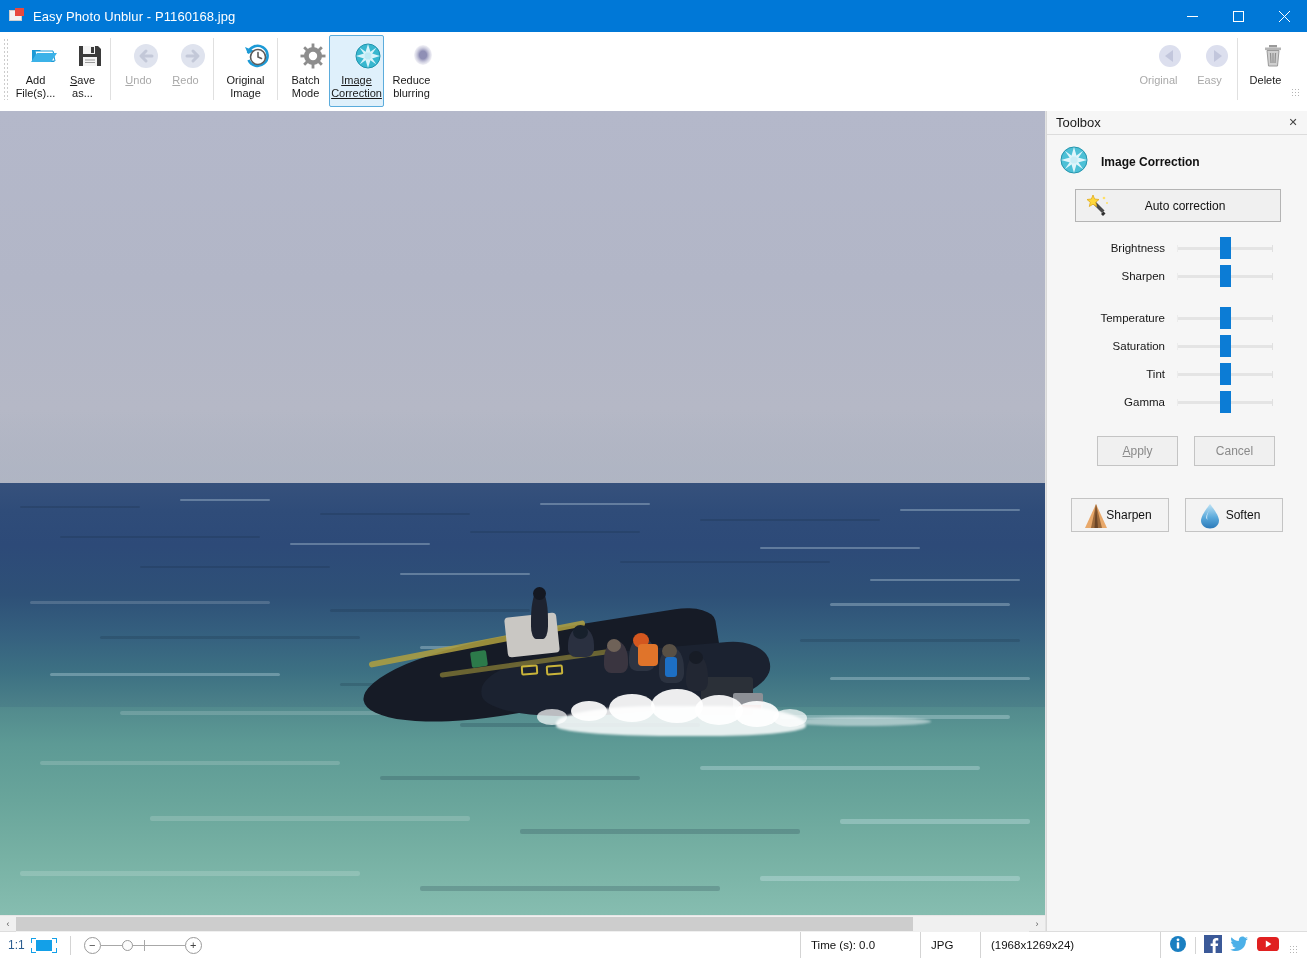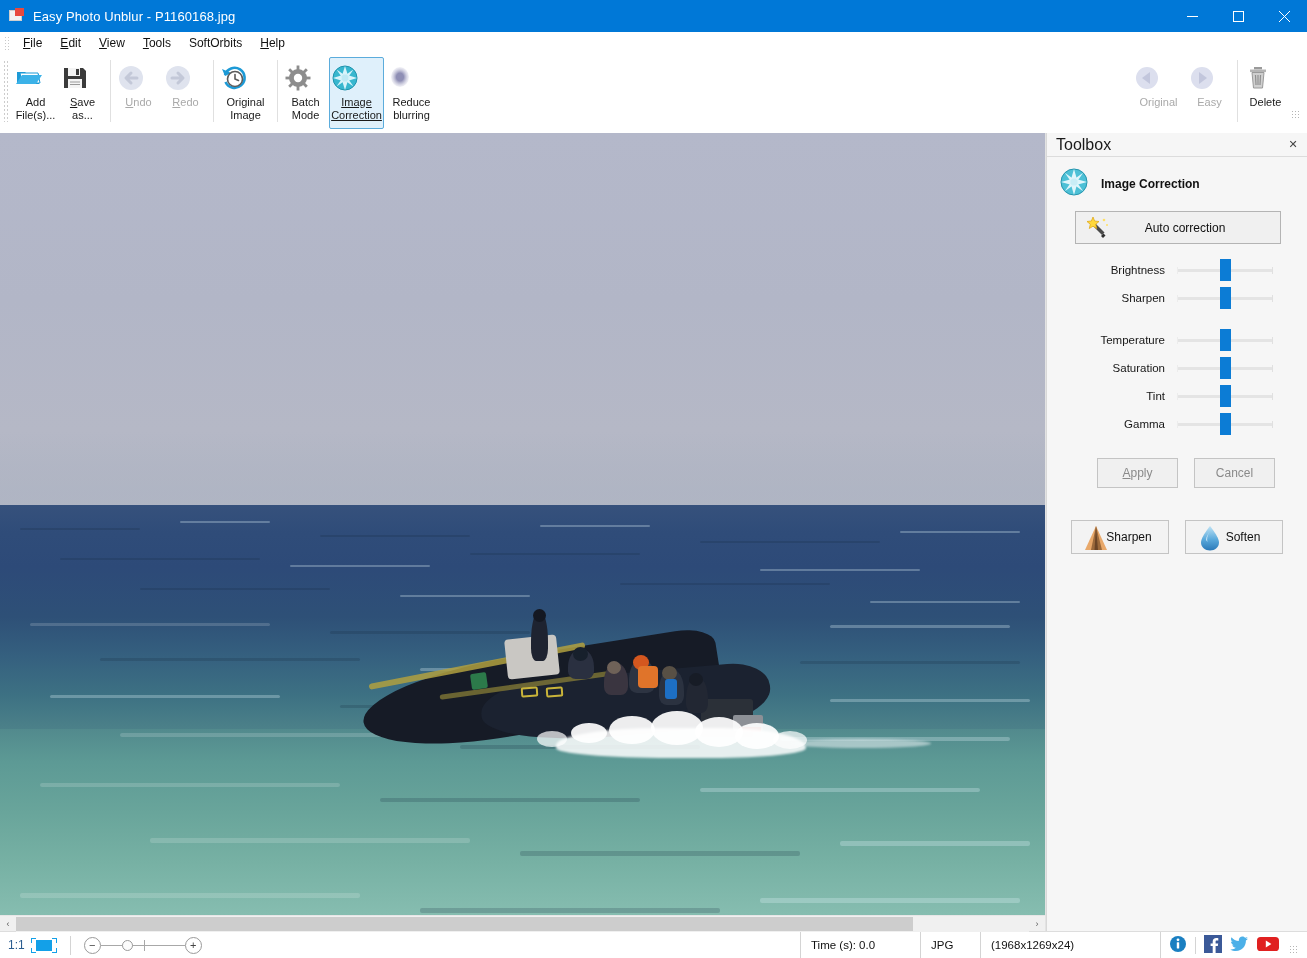--- a/index.html
+++ b/index.html
@@ -35,21 +35,21 @@
   .menuitem { font-size:12px; color:#111; padding:3px 9px; line-height:14px; }
   .menuitem u { text-decoration:underline; }
 
   
   .toolbar { height:79px; flex:0 0 79px; background:#fff; display:flex; align-items:flex-start;
      position:relative; }
   .tb-grip { width:7px; height:62px; margin:6px 2px 0 3px;
      background-image: radial-gradient(circle, #cccccc 1px, transparent 1px);
      background-size: 3px 4px; }
   .tbtn { width:47px; min-width:47px; height:72px; margin-top:3px; padding-top:5px;
-     display:flex; flex-direction:column; align-items:flex-start; text-align:center;
+     display:flex; flex-direction:column; align-items:flex-end; text-align:center;
      font-size:11px; color:#1a1a1a; line-height:13px; border:1px solid transparent; border-radius:2px; }
   .tbtn.wide { width:55px; min-width:55px; }
   .tbtn .lbl { margin-top:3px; width:100%; }
   .tbtn.active { background:#dff0fb; border:1px solid #5bacdc; }
   .tbtn.disabled { color:#a9a9a9; }
   .ico { width:30px; height:30px; position:relative; flex:0 0 30px; }
   .tb-sep { width:1px; height:62px; background:#e0e0e0; margin:6px 4px 0 4px; }
   .tb-spacer { flex:1; }
   .tb-expand { position:absolute; left:390px; top:108px; width:10px; height:10px;
      font-size:9px; color:#808080; line-height:9px; }
@@ -116,21 +116,21 @@
   .hs-arrow { width:16px; height:16px; display:flex; align-items:center; justify-content:center;
      font-size:9px; color:#606060; }
   .hs-track { flex:1; height:16px; background:#f0f0f0; position:relative; }
   .hs-thumb { position:absolute; left:0; top:1px; width:897px; height:14px; background:#cdcdcd; }
 
   
   .toolbox { flex:1; background:#f6f6f6; display:flex; flex-direction:column;
       border-left:1px solid #d8d8d8; }
   .tbx-head { height:24px; flex:0 0 24px; display:flex; align-items:center;
      padding:0 6px 0 9px; background:#f6f6f6; border-bottom:1px solid #dcdcdc; }
-  .tbx-title { font-size:16px; color:#1a1a1a; flex:1; }
+  .tbx-title { font-size:13px; color:#1a1a1a; flex:1; }
   .tbx-close { width:16px; height:16px; display:flex; align-items:center; justify-content:center;
      font-size:11px; color:#444; }
   .tbx-body { flex:1; padding:10px 10px 0 10px; }
 
   .tbx-section-head { display:flex; align-items:center; gap:12px; margin:0 0 10px 2px; }
   .tbx-section-title { font-size:12px; font-weight:bold; color:#111; }
 
   .autobtn { height:33px; margin:0 16px 0 18px; background:#f0f0f0; border:1px solid #b4b4b4;
      display:flex; align-items:center; position:relative; }
   .autobtn .wand { position:absolute; left:8px; top:4px; width:26px; height:24px; }
@@ -212,29 +212,20 @@
           <rect x="0.5" y="0.5" width="10" height="10" fill="none" stroke="#fff" stroke-width="1"></rect>
         </svg>
     </div>
     <div class="wbtn close">
       <svg width="11" height="11" viewBox="0 0 11 11">
           <path d="M0 0 L11 11 M11 0 L0 11" stroke="#fff" stroke-width="1"></path>
         </svg>
     </div>
   </div>
 
-  <div class="menubar">
-    <div class="grip"></div>
-    <div class="menuitem"><u>F</u>ile</div>
-    <div class="menuitem"><u>E</u>dit</div>
-    <div class="menuitem"><u>V</u>iew</div>
-    <div class="menuitem"><u>T</u>ools</div>
-    <div class="menuitem">SoftOrbits</div>
-    <div class="menuitem"><u>H</u>elp</div>
-  </div>
 
   <div class="toolbar">
     <div class="tb-grip"></div>
 
     <div class="tbtn">
       <div class="ico">
         <svg width="30" height="30" viewBox="0 0 30 30">
           <path d="M4 21 L4 9 L12 9 L14 11 L26 11 L26 21 Z" fill="#1d9ad6"></path>
           <path d="M7 10 L25 10 L27 20 L9 20 Z" fill="#fff" stroke="#1d9ad6" stroke-width="1"></path>
           <g stroke="#1d9ad6" stroke-width="1">

